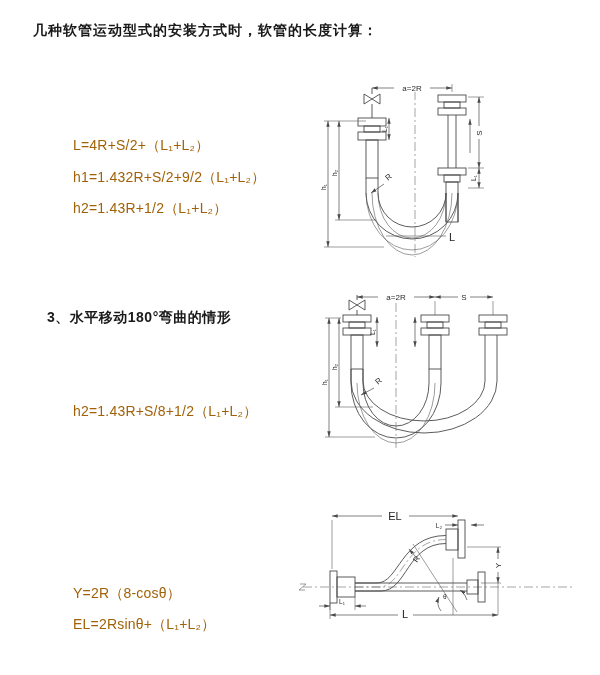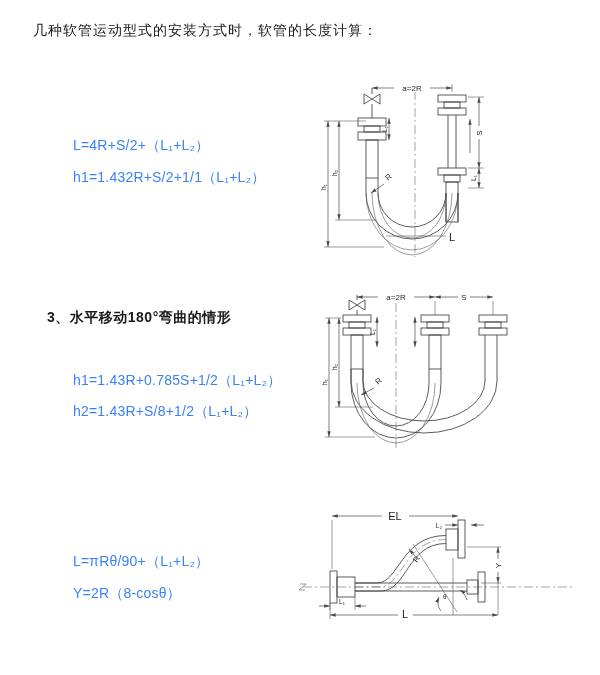--- a/index.html
+++ b/index.html
@@ -1,20 +1,20 @@
 <!DOCTYPE html>
 <html><head>
 <meta charset="utf-8">
 <style>
   html,body{margin:0;padding:0;background:#fff;}
   .page{position:relative;width:600px;height:675px;background:#ffffff;overflow:hidden;
         font-family:"Liberation Sans","DejaVu Sans",sans-serif;color:#1a1a1a;}
-  .title{position:absolute;left:33px;top:22px;font-size:14px;font-weight:normal;letter-spacing:1px;text-align:center;}
+  .title{position:absolute;left:33px;top:22px;font-size:14px;font-weight:bold;letter-spacing:1px;text-align:center;}
   .heading{position:absolute;left:47px;font-size:14px;font-weight:bold;letter-spacing:0.5px;}
-  .formula{position:absolute;left:73px;font-size:14px;letter-spacing:0.2px;color:#3b82f6;}
+  .formula{position:absolute;left:73px;font-size:14px;letter-spacing:0.2px;color:#a16207;}
   svg.diagrams{position:absolute;left:0;top:0;}
   .ln{fill:none;stroke:#4a4a4a;stroke-width:0.9;}
   .thin{fill:none;stroke:#5a5a5a;stroke-width:0.6;}
   .dim{fill:none;stroke:#4a4a4a;stroke-width:0.7;}
   .cl{fill:none;stroke:#6a6a6a;stroke-width:0.6;stroke-dasharray:9 3 2 3;}
   .svgtxt{font-family:"Liberation Sans","DejaVu Sans",sans-serif;fill:#2a2a2a;font-size:8px;}
   .svgtxt-sm{font-family:"Liberation Sans","DejaVu Sans",sans-serif;fill:#2a2a2a;font-size:6.5px;}
   .svgtxt-lg{font-family:"Liberation Sans","DejaVu Sans",sans-serif;fill:#222;font-size:11px;}
 </style>
 </head>
@@ -229,22 +229,22 @@
         <path class="dim" d="M35,115 H203" marker-start="url(#ar)" marker-end="url(#ar)"></path>
         <rect x="103" y="107" width="15" height="13" fill="#fff"></rect>
         <text class="svgtxt-lg" x="110" y="118" text-anchor="middle">L</text>
       </g>
     </g>
   </svg>
 
   <div class="title">几种软管运动型式的安装方式时，软管的长度计算：</div>
 
   <div class="formula" style="top:137px">L=4R+S/2+（L₁+L₂）</div>
-  <div class="formula" style="top:169px">h1=1.432R+S/2+1/1（L₁+L₂）</div>
+  <div class="formula" style="top:169px">h1=1.432R+S/2+9/2（L₁+L₂）</div>
+  <div class="formula" style="top:200px">h2=1.43R+1/2（L₁+L₂）</div>
 
   <div class="heading" style="top:309px">3、水平移动180°弯曲的情形</div>
-  <div class="formula" style="top:372px">h1=1.43R+0.785S+1/2（L₁+L₂）</div>
   <div class="formula" style="top:403px">h2=1.43R+S/8+1/2（L₁+L₂）</div>
 
-  <div class="formula" style="top:553px">L=πRθ/90+（L₁+L₂）</div>
   <div class="formula" style="top:585px">Y=2R（8-cosθ）</div>
+  <div class="formula" style="top:616px">EL=2Rsinθ+（L₁+L₂）</div>
 
 </div>
 
 </body></html>

